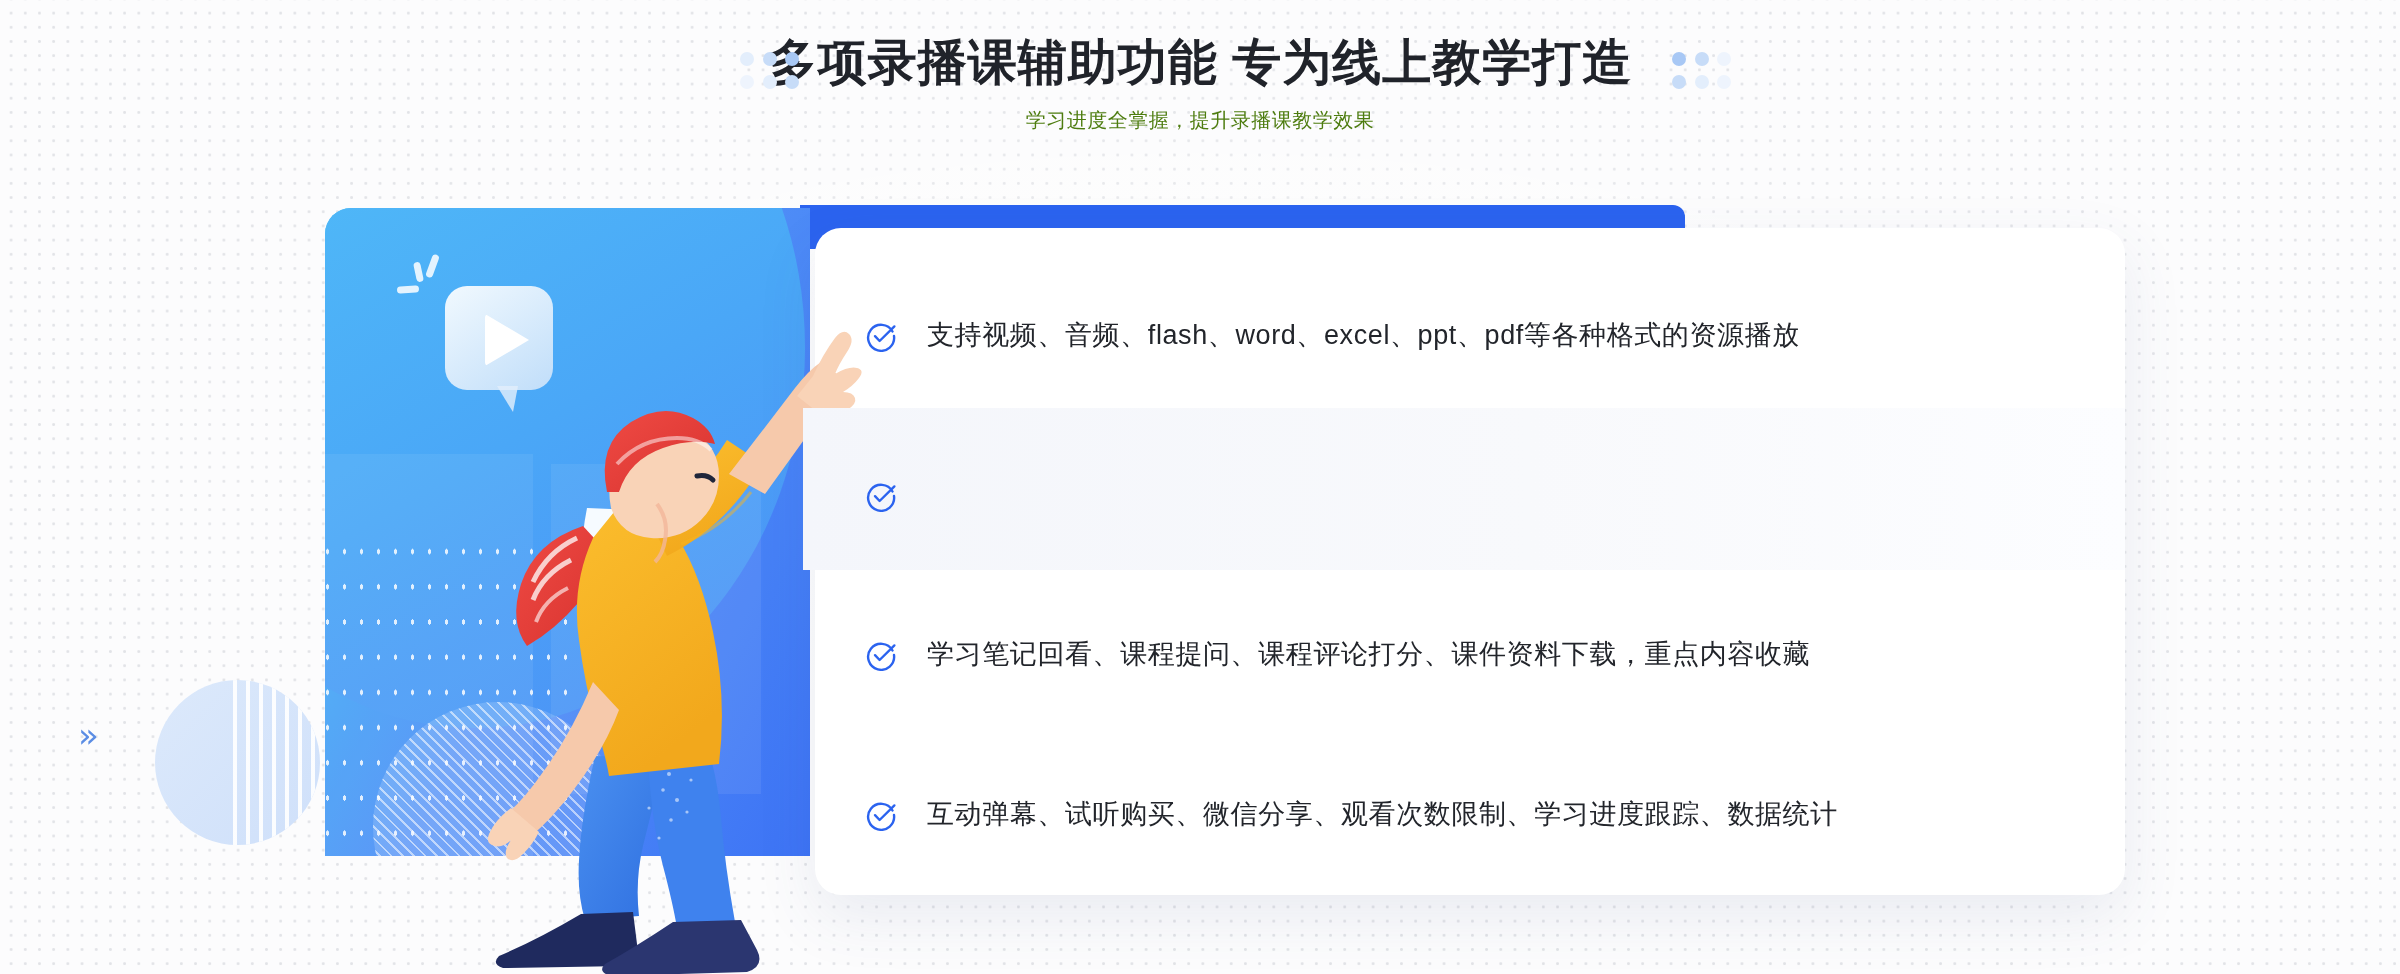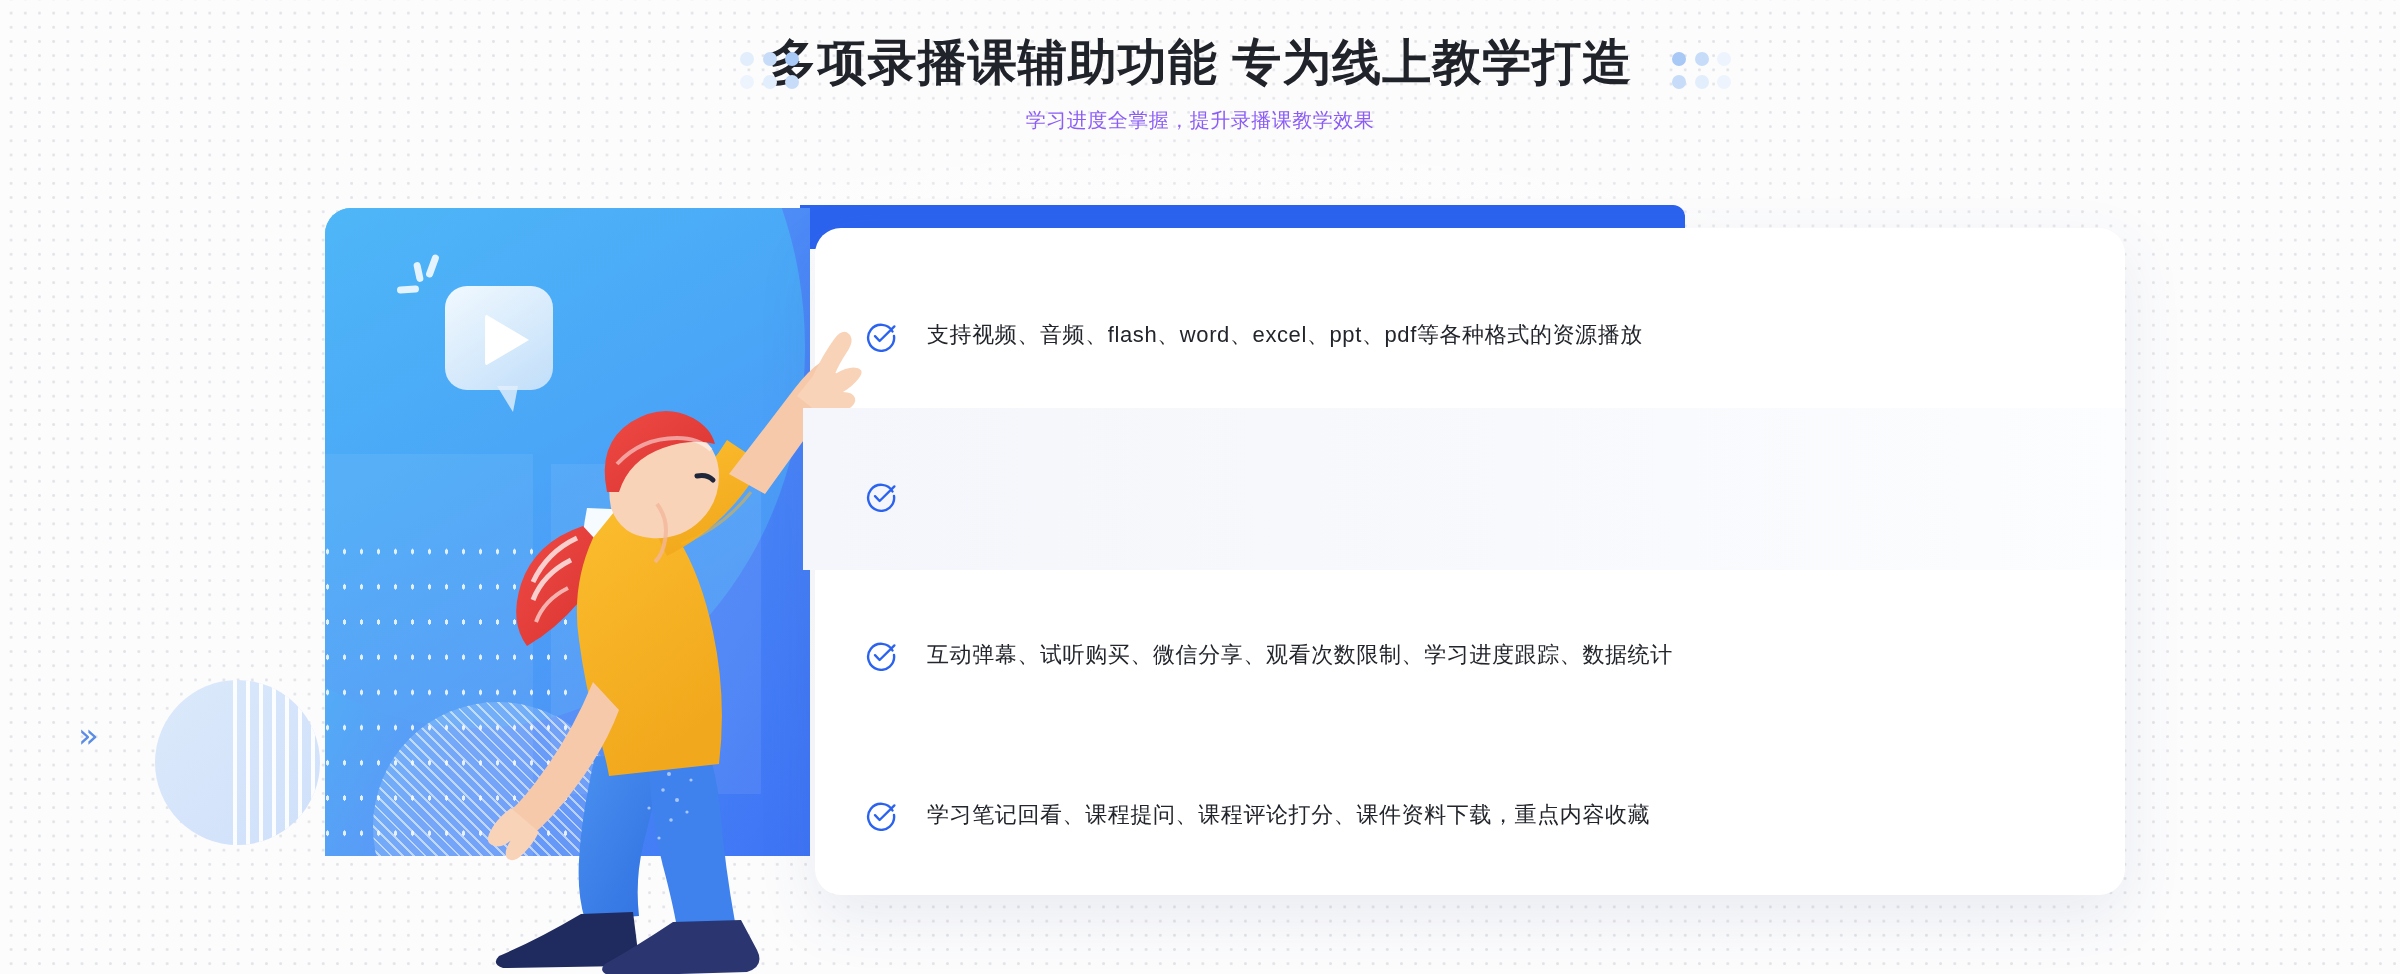--- a/index.html
+++ b/index.html
@@ -56,21 +56,21 @@
     letter-spacing: 1px;
     color: #20232a;
     line-height: 1.25;
     white-space: nowrap;
   }
   #page-subtitle {
     margin: 0;
     padding-top: 14px;
     font-size: 20px;
     font-weight: 400;
-    color: #8b5cf6;
+    color: #4d7c0f;
     letter-spacing: .5px;
   }
 
   
   .dot-cluster {
     position: absolute;
     top: 52px;
     width: 62px;
     height: 40px;
     display: grid;
@@ -246,21 +246,21 @@
     height: 162px;
     padding-left: 50px;
     box-sizing: border-box;
   }
   .check-icon {
     flex: 0 0 auto;
     width: 32px; height: 32px;
     margin-right: 30px;
   }
   .feature-text {
-    font-size: 22px;
+    font-size: 27px;
     color: #22252b;
     letter-spacing: .6px;
     line-height: 1.4;
     white-space: nowrap;
   }
 
   
   #outer-circle {
     position: absolute;
     left: 155px; top: 680px;
@@ -427,26 +427,26 @@
         <path d="M27.5 11.5 A13 13 0 1 0 29 16" fill="none" stroke="#2b63ef" stroke-width="2.4" stroke-linecap="round"></path>
         <path d="M10 16.2 L14.6 21 L29.4 6.4" fill="none" stroke="#2b63ef" stroke-width="2.4" stroke-linecap="round" stroke-linejoin="round"></path>
       </svg>
     </div>
 
     <div class="feature-row">
       <svg class="check-icon" viewBox="0 0 32 32">
         <path d="M27.5 11.5 A13 13 0 1 0 29 16" fill="none" stroke="#2b63ef" stroke-width="2.4" stroke-linecap="round"></path>
         <path d="M10 16.2 L14.6 21 L29.4 6.4" fill="none" stroke="#2b63ef" stroke-width="2.4" stroke-linecap="round" stroke-linejoin="round"></path>
       </svg>
-      <span class="feature-text">互动弹幕、试听购买、微信分享、观看次数限制、学习进度跟踪、数据统计</span>
+      <span class="feature-text">学习笔记回看、课程提问、课程评论打分、课件资料下载，重点内容收藏</span>
     </div>
 
     <div class="feature-row">
       <svg class="check-icon" viewBox="0 0 32 32">
         <path d="M27.5 11.5 A13 13 0 1 0 29 16" fill="none" stroke="#2b63ef" stroke-width="2.4" stroke-linecap="round"></path>
         <path d="M10 16.2 L14.6 21 L29.4 6.4" fill="none" stroke="#2b63ef" stroke-width="2.4" stroke-linecap="round" stroke-linejoin="round"></path>
       </svg>
-      <span class="feature-text">学习笔记回看、课程提问、课程评论打分、课件资料下载，重点内容收藏</span>
+      <span class="feature-text">互动弹幕、试听购买、微信分享、观看次数限制、学习进度跟踪、数据统计</span>
     </div>
 
   </div>
 
 </div>
 
 </body></html>

